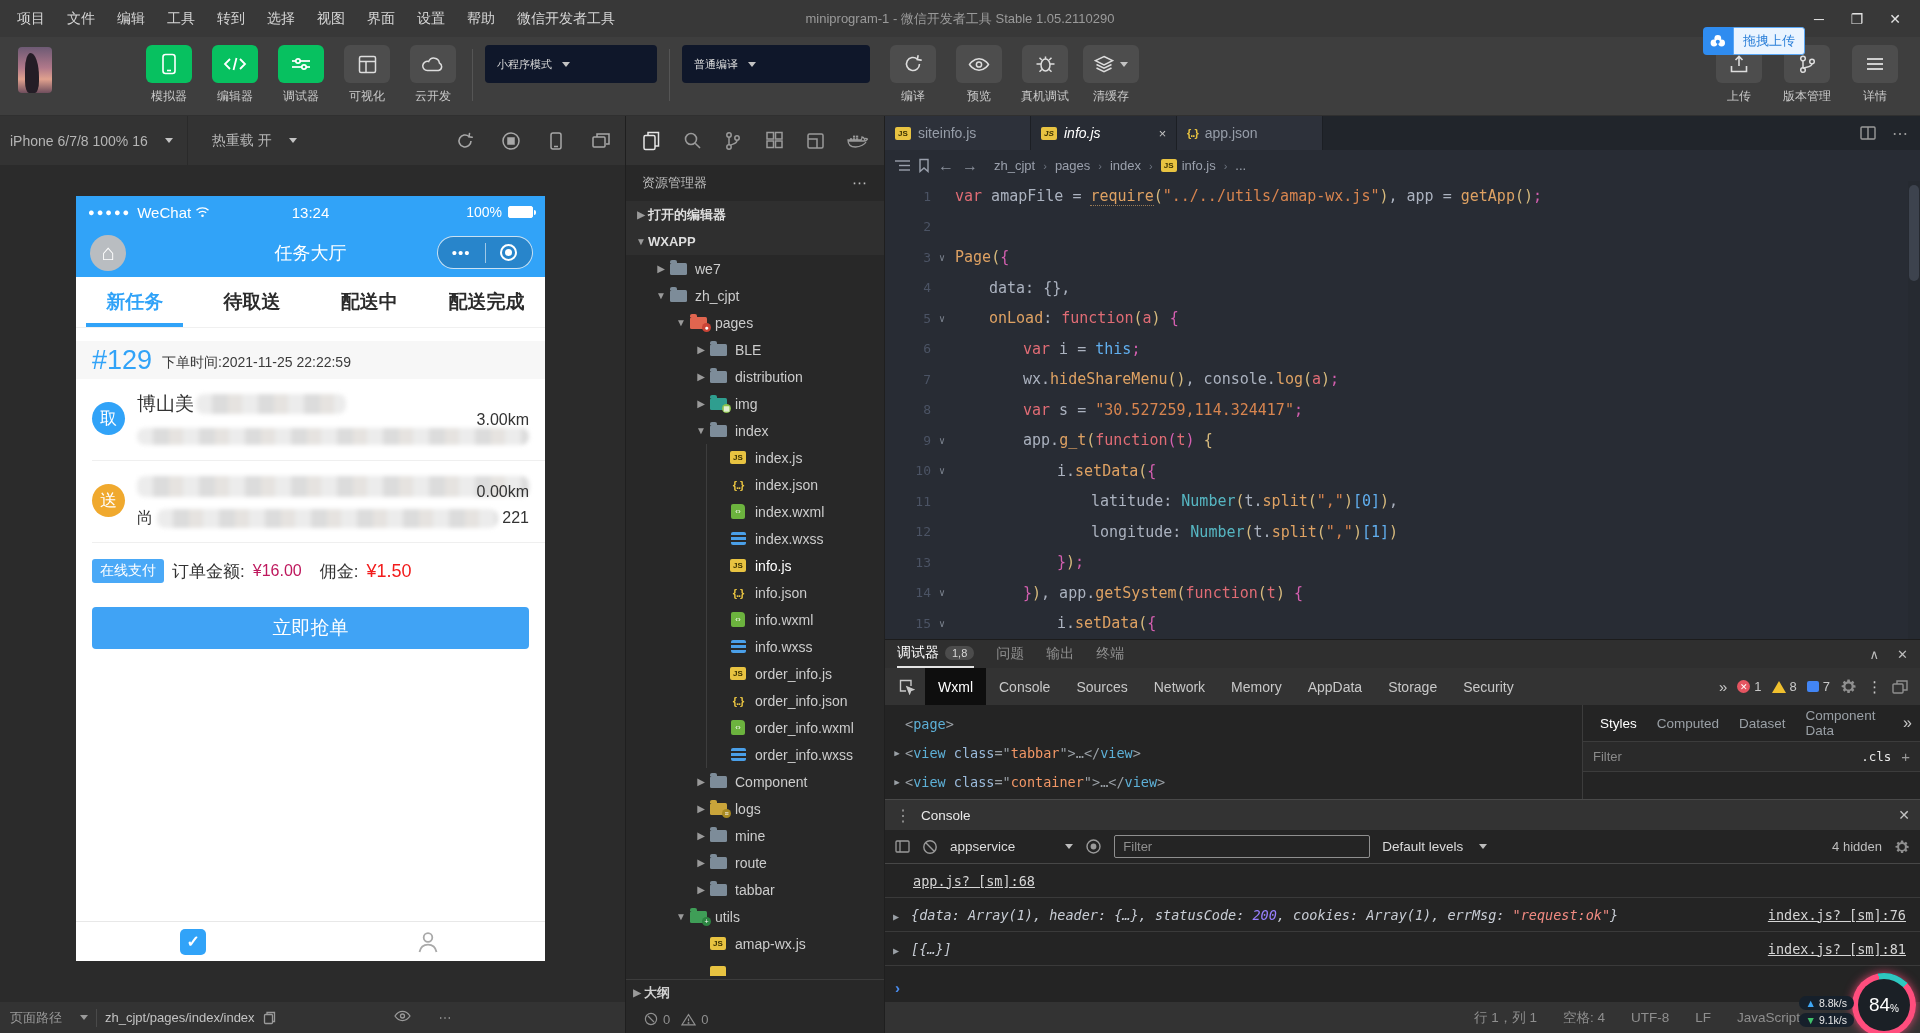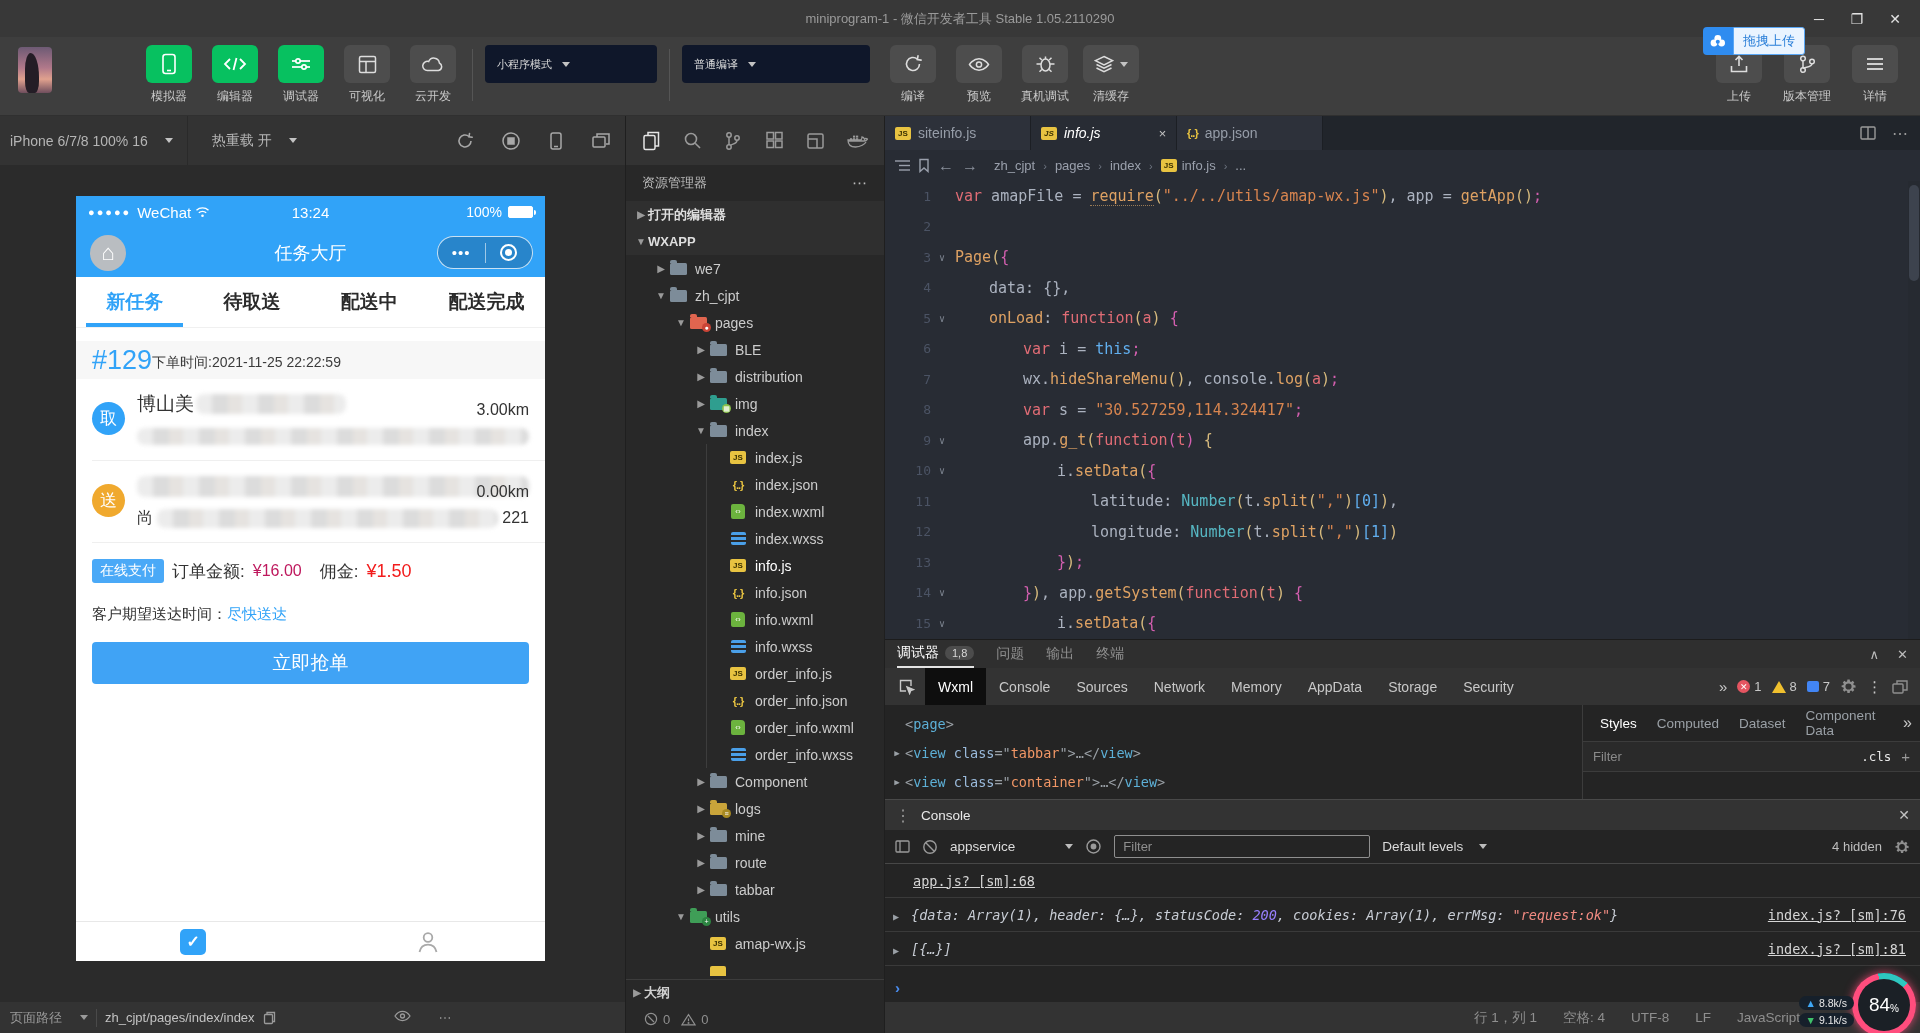--- a/index.html
+++ b/index.html
@@ -65,33 +65,33 @@
   .cap-dots{flex:1;text-align:center;color:#fff;font-size:15px;letter-spacing:1px;line-height:10px}
   .cap-div{width:1px;height:20px;background:rgba(255,255,255,.55)}
   .cap-rec{flex:1;display:flex;align-items:center;justify-content:center}
   .cap-rec .ring{width:17px;height:17px;border:2px solid #fff;border-radius:50%;display:flex;align-items:center;justify-content:center}
   .cap-rec .dot{width:7px;height:7px;background:#fff;border-radius:50%}
   .p-tabs{height:51px;display:flex;flex:none;border-bottom:1px solid #f0f0f0}
   .p-tab{flex:1;display:flex;align-items:center;justify-content:center;font-size:19px;font-weight:bold;color:#2b2b2b;position:relative}
   .p-tab.active{color:#31a3f8}
   .p-tab.active:after{content:"";position:absolute;left:10px;right:10px;bottom:0;height:4px;background:#31a3f8}
   .p-content{flex:1;position:relative;overflow:hidden}
-  .o-strip{margin-top:13px;height:38px;background:#f7f7f7;display:flex;align-items:center;padding:0 16px;}
+  .o-strip{margin-top:13px;height:38px;background:#f7f7f7;display:flex;align-items:center;padding:0 16px;gap:10px}
   .o-id{color:#31a3f8;font-size:27px;font-weight:500}
   .o-time{color:#3c3c3c;font-size:14px;padding-top:6px}
   .blur{display:inline-block;border-radius:8px;filter:blur(2px);
     background:repeating-linear-gradient(90deg,#ececec 0 16px,#dcdcdc 16px 32px,#e6e3e0 32px 46px);vertical-align:middle}
   .leg{display:flex;padding:12px 16px 14px 16px;position:relative}
   .leg .badge{width:33px;height:33px;border-radius:50%;color:#fff;font-size:17px;display:flex;align-items:center;justify-content:center;flex:none;align-self:center}
   .badge.take{background:#31a3f8}
   .badge.send{background:#f0a92e}
   .leg .lines{flex:1;margin-left:12px;min-width:0}
   .leg .l1{font-size:19px;color:#333;display:flex;align-items:center;height:26px}
   .leg .l2{margin-top:9px;height:20px;display:flex;align-items:center;font-size:15px;color:#555}
-  .leg .km{position:absolute;right:16px;top:22px;font-size:16px;color:#333}
+  .leg .km{position:absolute;right:16px;top:32px;font-size:16px;color:#333}
   .divider{height:1px;background:#efefef;margin:0 0 0 16px}
   .pay-row{display:flex;align-items:center;padding:16px 16px 6px 16px;gap:8px}
   .pay-badge{background:#4aa9f7;color:#fff;font-size:14px;padding:3px 8px;border-radius:3px}
   .pay-label{font-size:17px;color:#333}
   .pay-blue{font-size:16px;color:#be185d;font-weight:normal}
   .pay-red{font-size:18px;color:#f21c1c;font-weight:normal}
   .expect-row{padding:16px 16px 0 16px;font-size:15px;color:#333}
   .expect-link{color:#31a3f8}
   .grab-btn{margin:18px 16px 0 16px;height:42px;background:#40a3f5;border-radius:4px;color:#fff;font-size:19px;
     display:flex;align-items:center;justify-content:center}
@@ -202,20 +202,33 @@
   .gauge .inner{width:52px;height:52px;border-radius:50%;background:#1b2026;display:flex;align-items:center;justify-content:center;color:#fff;font-size:19px}
   .gauge .pct{font-size:10px;margin-top:6px}
   svg{display:block}
 </style>
 </head>
 <body>
 
 <div class="window">
 
   <div class="titlebar">
+    <div class="menu" id="menu">
+        <span class="menu-item">项目</span>
+        <span class="menu-item">文件</span>
+        <span class="menu-item">编辑</span>
+        <span class="menu-item">工具</span>
+        <span class="menu-item">转到</span>
+        <span class="menu-item">选择</span>
+        <span class="menu-item">视图</span>
+        <span class="menu-item">界面</span>
+        <span class="menu-item">设置</span>
+        <span class="menu-item">帮助</span>
+        <span class="menu-item">微信开发者工具</span>
+      </div>
     <div class="win-title">miniprogram-1 - 微信开发者工具 Stable 1.05.2110290</div>
     <div class="win-controls">
       <div class="win-btn">─</div>
       <div class="win-btn">❐</div>
       <div class="win-btn">✕</div>
     </div>
     <div class="drag-upload">
       <div class="du-ic">
         <svg width="18" height="14" viewBox="0 0 18 14">
             <g fill="#fff">
@@ -505,23 +518,20 @@
             <div class="divider"></div>
 
             <div class="pay-row">
               <span class="pay-badge">在线支付</span>
               <span class="pay-label">订单金额:</span>
               <span class="pay-blue">¥16.00</span>
               <span class="pay-label" style="margin-left:10px">佣金:</span>
               <span class="pay-red">¥1.50</span>
             </div>
 
-            <div class="expect-row">
-              <span>客户期望送达时间：</span><span class="expect-link">尽快送达</span>
-            </div>
 
             <div class="grab-btn">立即抢单</div>
           </div>
 
           <div class="p-tabbar">
             <div class="slot">
                 <span class="task-ic">✓</span>
               </div>
             <div class="slot">
               <svg width="26" height="26" viewBox="0 0 26 26" fill="none" stroke="#a9a9a9" stroke-width="1.8">

